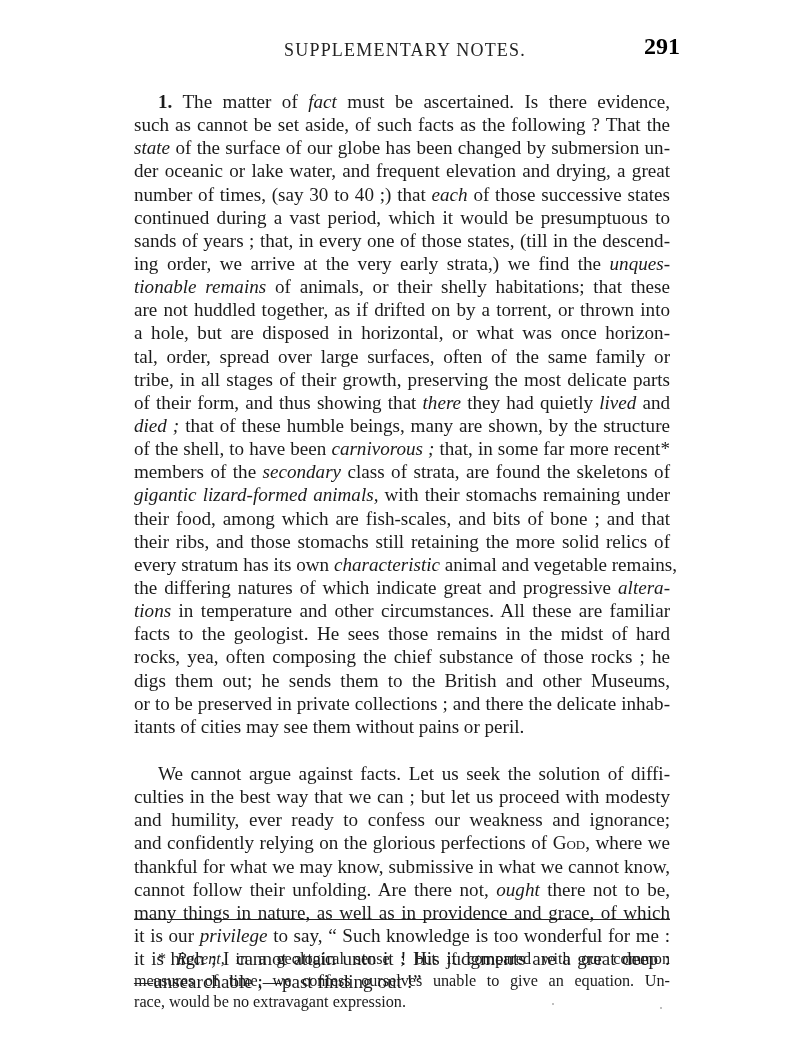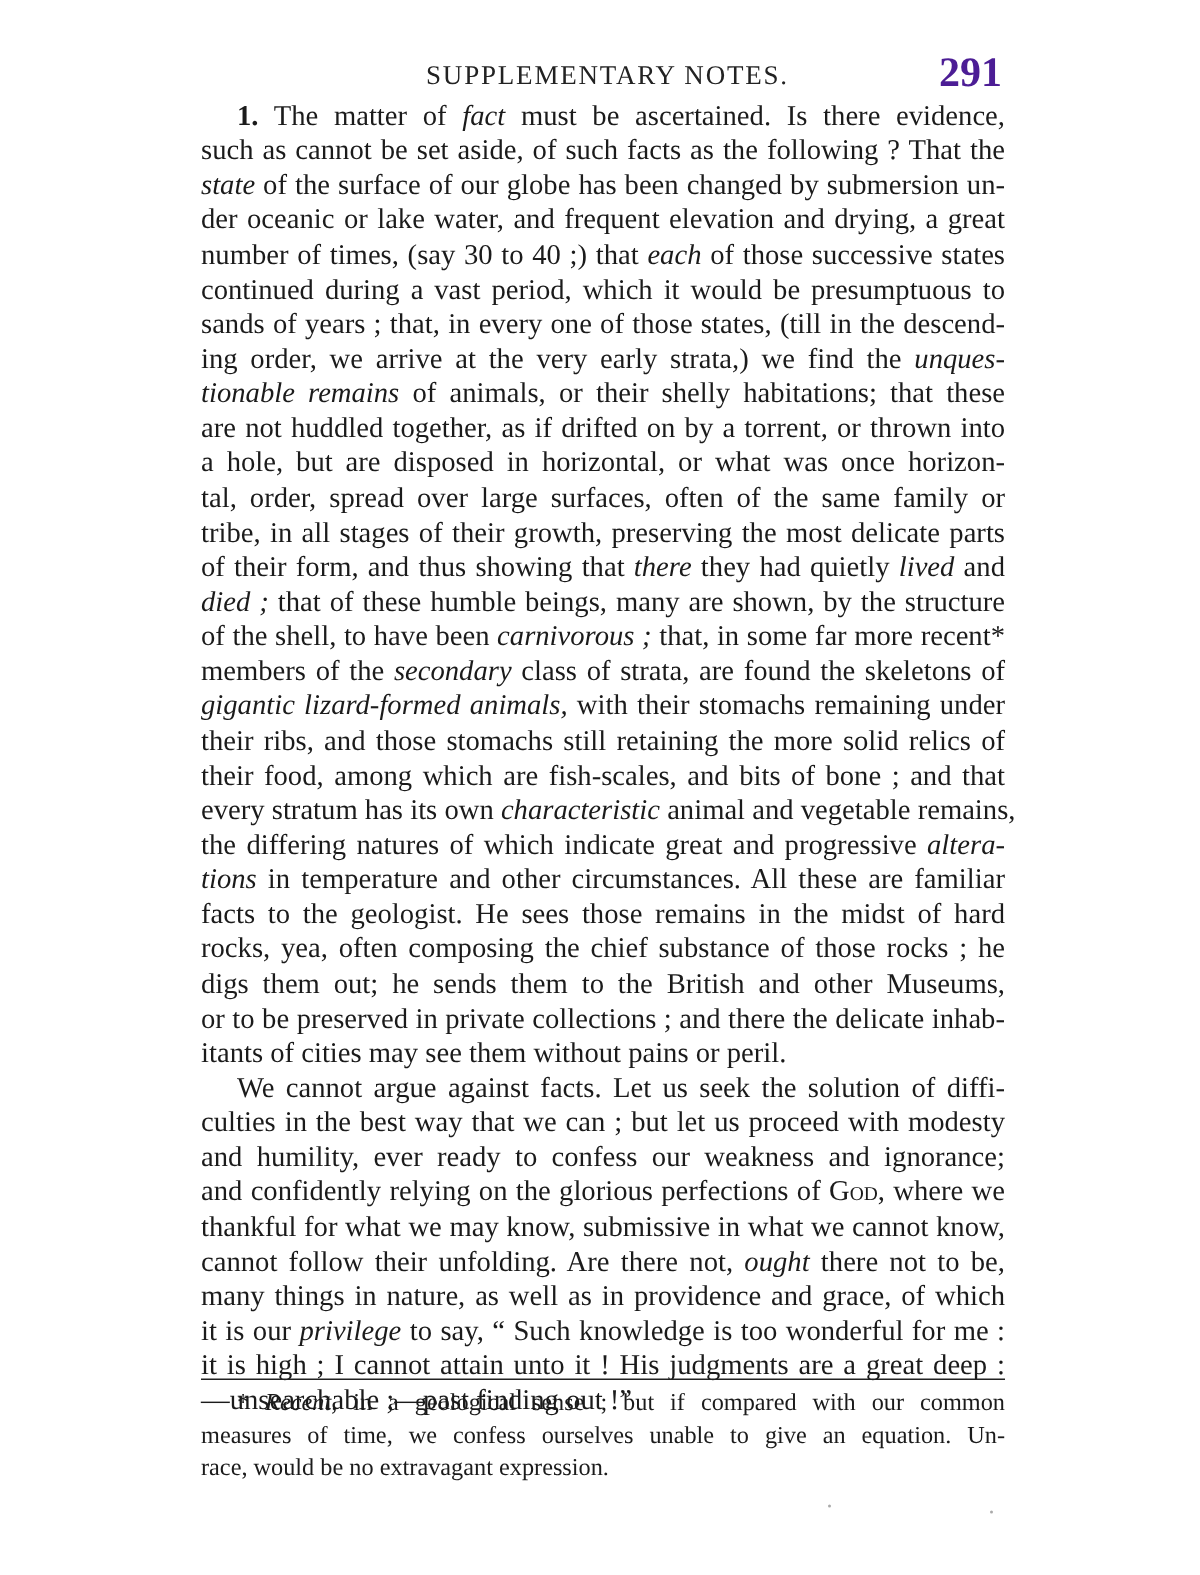--- a/index.html
+++ b/index.html
@@ -34,25 +34,25 @@
       left: 0;
       right: 0;
       top: 10px;
       text-align: center;
       font-size: 18px;
       letter-spacing: 1.2px;
       color: #222;
     }
     .page-number {
       position: absolute;
-      right: 12px;
+      right: 0;
       top: 3px;
-      font-size: 28px;
+      font-size: 24px;
       font-weight: bold;
-      color: #4c1d95;
+      color: #000000;
     }
     .body-text {
       position: absolute;
       top: 66px;
       left: 134px;
       width: 536px;
       font-size: 19.1px;
       line-height: 23.15px;
       text-align: justify;
       color: #1b1b1b;
@@ -63,20 +63,21 @@
       text-align-last: justify;
       text-align: justify;
       height: 23.15px;
       overflow: visible;
     }
     .line.last {
       text-align-last: left;
     }
     .line.indent {
       padding-left: 24px;
+      margin-top: 24px;
     }
     .bold-lead {
       font-weight: bold;
     }
     em {
       font-style: italic;
     }
     .smallcaps {
       font-variant: small-caps;
     }
@@ -131,22 +132,22 @@
         <span class="line"><em>tionable remains</em><span> of animals, or their shelly habitations; that these</span></span>
         <span class="line"><span>are not huddled together, as if drifted on by a torrent, or thrown into</span></span>
         <span class="line"><span>a hole, but are disposed in horizontal, or what was once horizon-</span></span>
         <span class="line"><span>tal, order, spread over large surfaces, often of the same family or</span></span>
         <span class="line"><span>tribe, in all stages of their growth, preserving the most delicate parts</span></span>
         <span class="line"><span>of their form, and thus showing that </span><em>there</em><span> they had quietly </span><em>lived</em><span> and</span></span>
         <span class="line"><em>died ;</em><span> that of these humble beings, many are shown, by the structure</span></span>
         <span class="line"><span>of the shell, to have been </span><em>carnivorous ;</em><span> that, in some far more recent*</span></span>
         <span class="line"><span>members of the </span><em>secondary</em><span> class of strata, are found the skeletons of</span></span>
         <span class="line"><em>gigantic lizard-formed animals,</em><span> with their stomachs remaining under</span></span>
+        <span class="line"><span>their food, among which are fish-scales, and bits of bone ; and that</span></span>
         <span class="line"><span>their ribs, and those stomachs still retaining the more solid relics of</span></span>
-        <span class="line"><span>their food, among which are fish-scales, and bits of bone ; and that</span></span>
         <span class="line"><span>every stratum has its own </span><em>characteristic</em><span> animal and vegetable remains,</span></span>
         <span class="line"><span>the differing natures of which indicate great and progressive </span><em>altera-</em></span>
         <span class="line"><em>tions</em><span> in temperature and other circumstances. All these are familiar</span></span>
         <span class="line"><span>facts to the geologist. He sees those remains in the midst of hard</span></span>
         <span class="line"><span>rocks, yea, often composing the chief substance of those rocks ; he</span></span>
         <span class="line"><span>digs them out; he sends them to the British and other Museums,</span></span>
         <span class="line"><span>or to be preserved in private collections ; and there the delicate inhab-</span></span>
         <span class="line last"><span>itants of cities may see them without pains or peril.</span></span>
       </div>
     <div>

